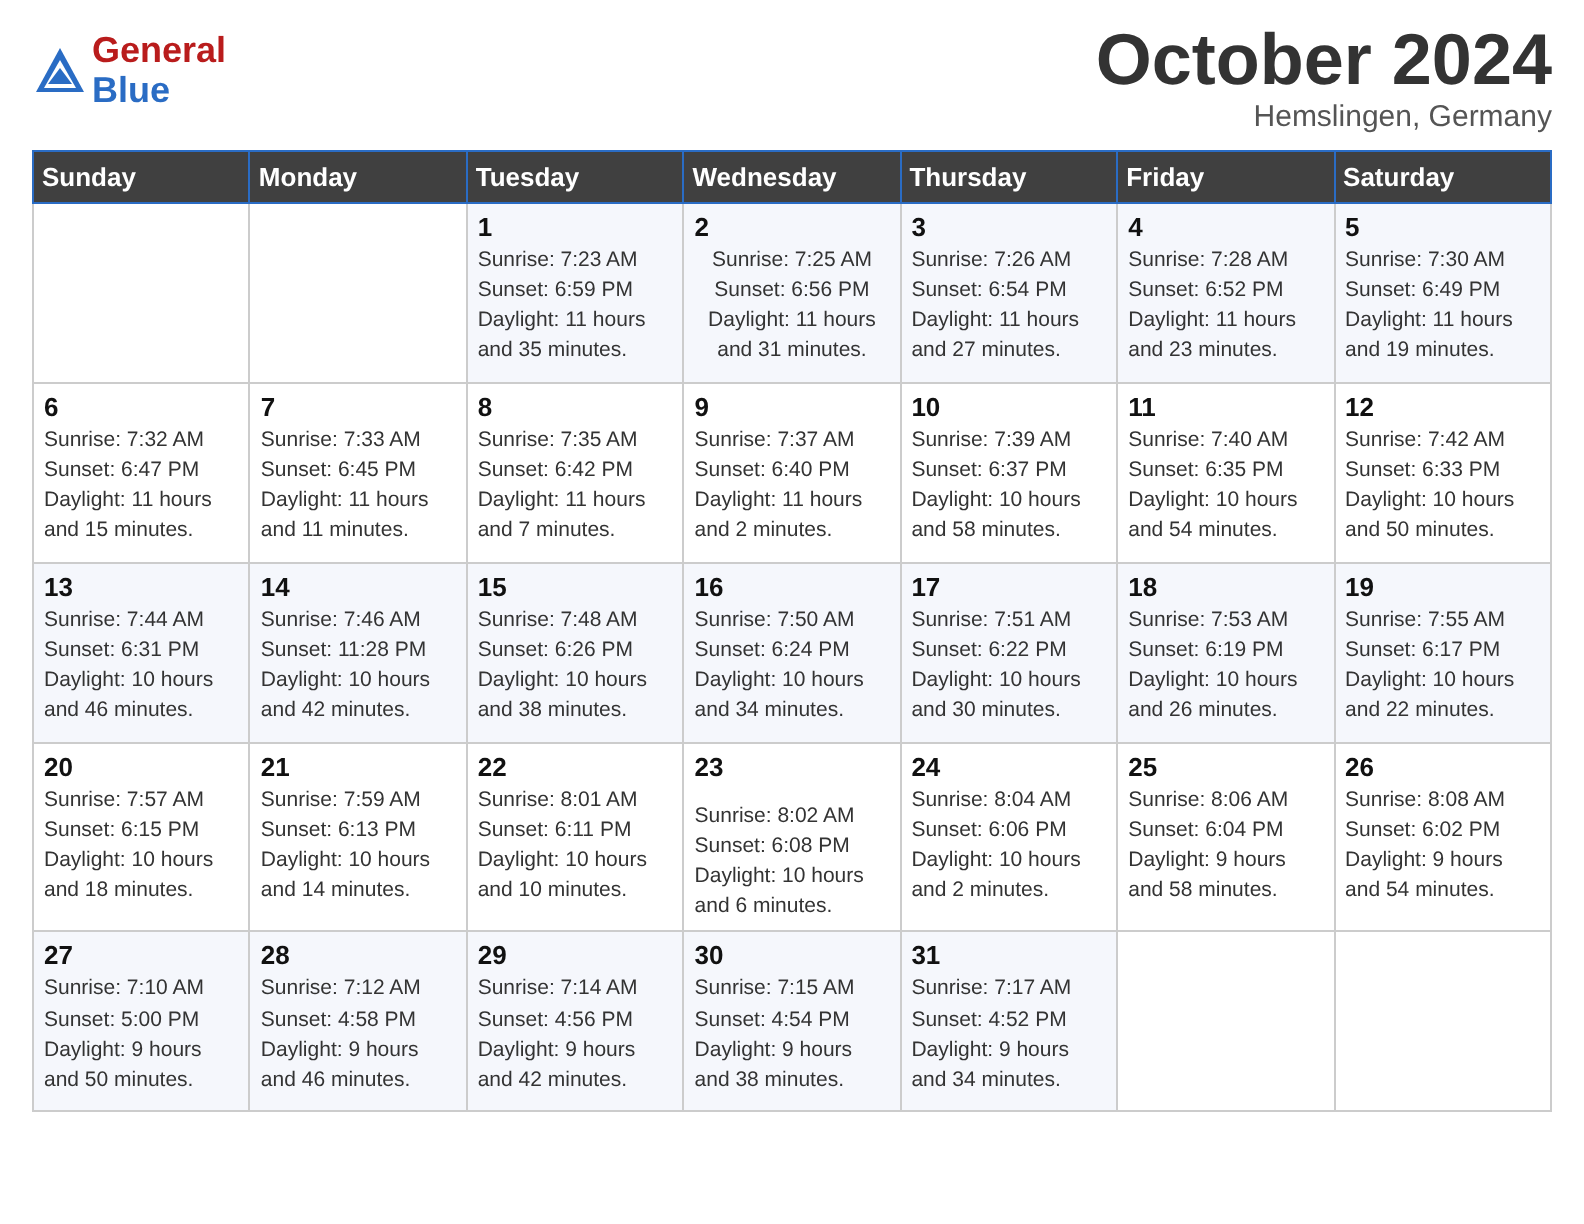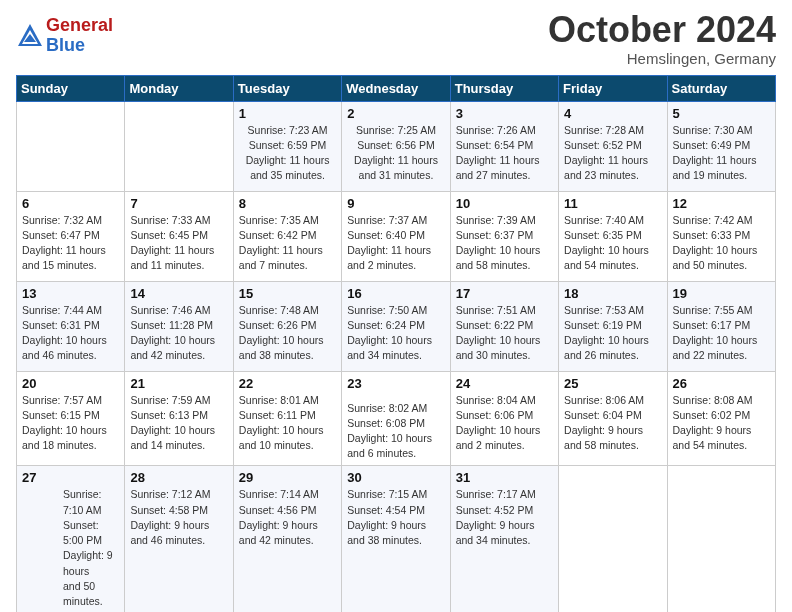--- a/index.html
+++ b/index.html
@@ -59,21 +59,21 @@
     .location {
       font-size: 15px;
       color: #555;
     }
     .calendar {
       width: 100%;
       border-collapse: collapse;
       table-layout: fixed;
     }
     .calendar th {
-      background: #0c4a6e;
+      background: #404040;
       color: #fff;
       font-size: 13px;
       font-weight: bold;
       padding: 5px 4px;
       text-align: left;
       border: 1px solid #2a6cc4;
     }
     .calendar td {
       border: 1px solid #ccc;
       vertical-align: top;
@@ -138,21 +138,21 @@
         <th>Friday</th>
         <th>Saturday</th>
       </tr>
     </thead>
     <tbody id="calendar-body">
     <tr>
           <td class="empty"></td>
           <td class="empty"></td>
           <td>
             <span class="day-num">1</span>
-            <div class="day-info" style="white-space: pre-line; text-align: center;">Sunrise: 7:23 AM
+            <div class="day-info" style="white-space: pre-line;">Sunrise: 7:23 AM
 Sunset: 6:59 PM
 Daylight: 11 hours
 and 35 minutes.</div>
           </td>
           <td>
             <span class="day-num">2</span>
             <div class="day-info" style="white-space: pre-line; text-align: center;">Sunrise: 7:25 AM
 Sunset: 6:56 PM
 Daylight: 11 hours
 and 31 minutes.</div>
@@ -328,21 +328,21 @@
             <span class="day-num">26</span>
             <div class="day-info" style="white-space: pre-line;">Sunrise: 8:08 AM
 Sunset: 6:02 PM
 Daylight: 9 hours
 and 54 minutes.</div>
           </td>
         </tr>
         <tr>
           <td>
             <span class="day-num">27</span>
-            <div class="day-info" style="white-space: pre-line; margin-left: 41px;">Sunrise: 7:10 AM
+            <div class="day-info" style="white-space: pre-line;">Sunrise: 7:10 AM
 Sunset: 5:00 PM
 Daylight: 9 hours
 and 50 minutes.</div>
           </td>
           <td>
             <span class="day-num">28</span>
             <div class="day-info" style="white-space: pre-line;">Sunrise: 7:12 AM
 Sunset: 4:58 PM
 Daylight: 9 hours
 and 46 minutes.</div>

